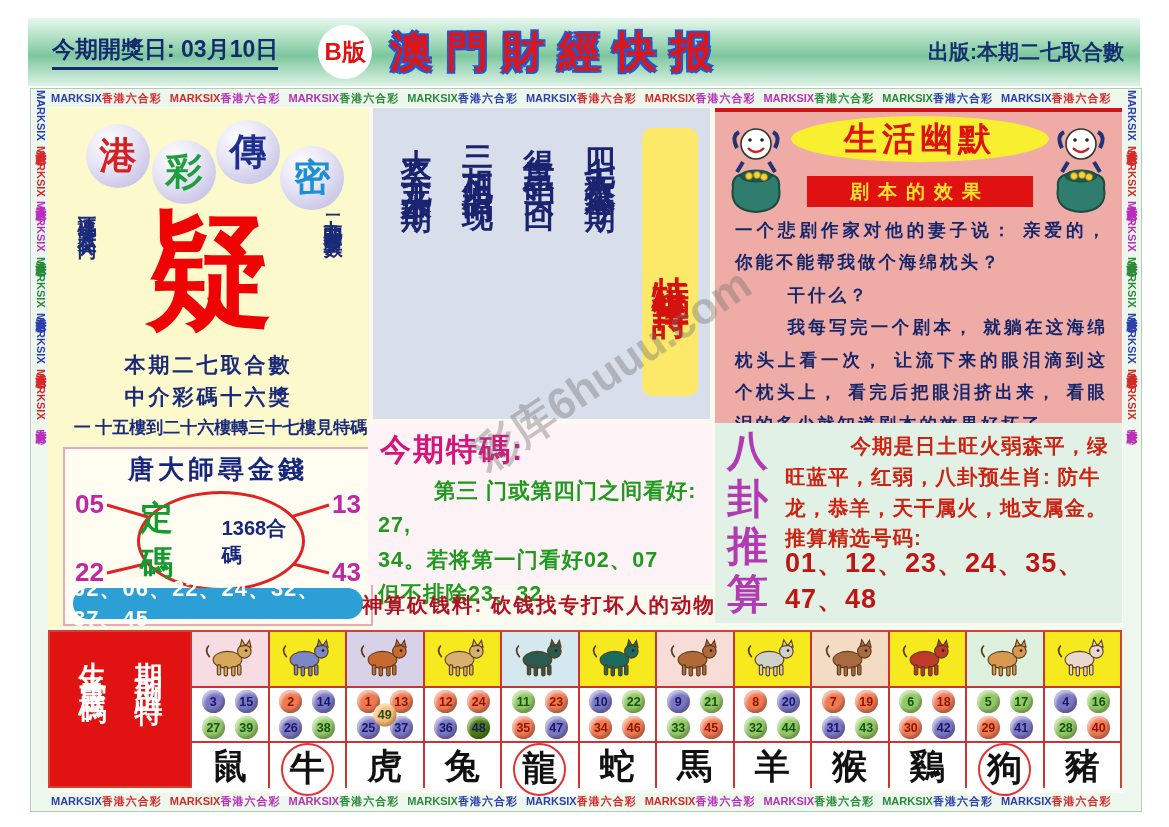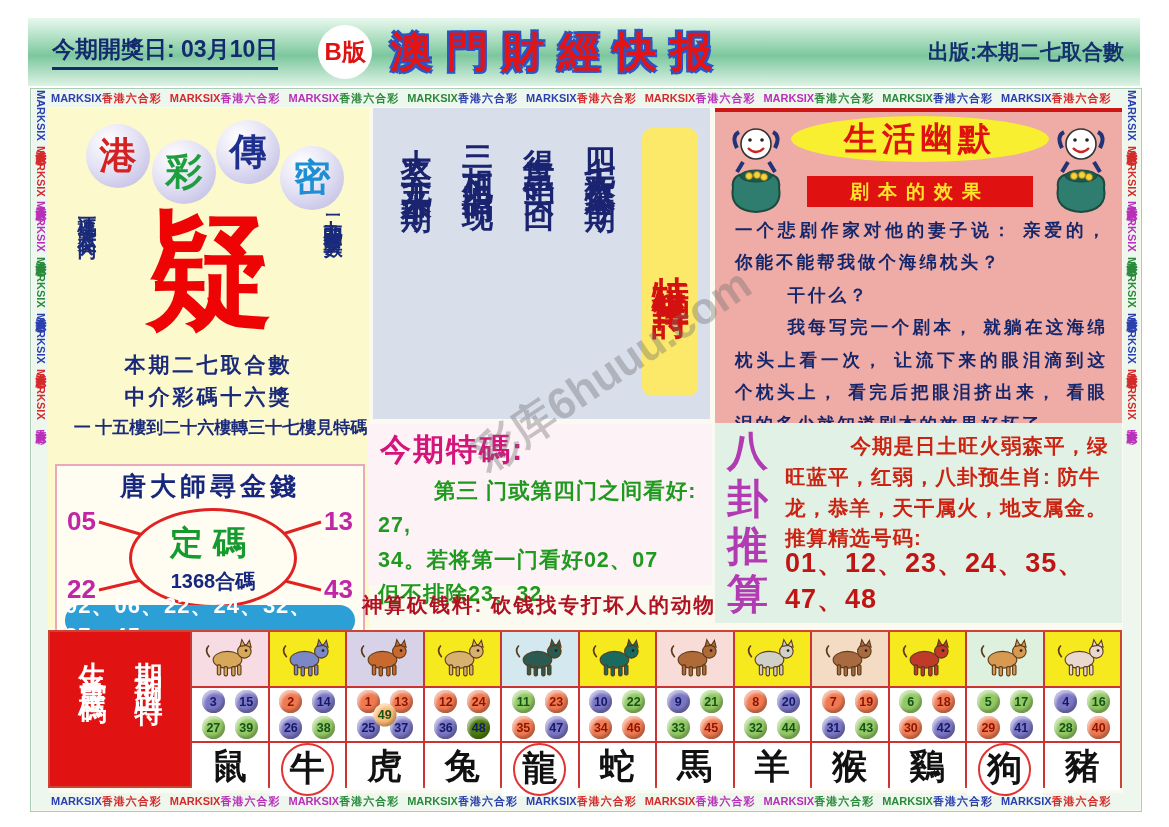--- a/index.html
+++ b/index.html
@@ -40,26 +40,26 @@
   #gc-left{position:absolute;left:26px;top:92px;height:240px;font-size:19px;letter-spacing:4px;}
   #gc-right{position:absolute;left:272px;top:92px;height:240px;font-size:19px;letter-spacing:4px;}
   #gc-big{position:absolute;left:72px;top:82px;width:180px;height:165px;display:flex;align-items:center;justify-content:center;
     color:#ee0404;font-size:128px;font-weight:900;font-family:"Liberation Serif","DejaVu Serif",serif;}
   .gc-line{position:absolute;left:0;width:100%;text-align:center;color:#1a2a7a;font-weight:bold;}
   #gc-line1{top:243px;font-size:21px;letter-spacing:3px;}
   #gc-line2{top:275px;font-size:21px;letter-spacing:3px;}
   #gc-line3{top:308px;font-size:17px;letter-spacing:0px;padding-left:12px;}
 
   
-  #tang{position:absolute;left:55px;top:447px;width:306px;height:175px;background:#fffdf2;border:2px solid #eaa8bc;margin-top:17px;}
+  #tang{position:absolute;left:63px;top:447px;width:306px;height:175px;background:#fffdf2;border:2px solid #eaa8bc;}
   #tang-title{position:absolute;left:0;top:3px;width:100%;text-align:center;color:#17277e;font-weight:900;font-size:26px;letter-spacing:4px;}
   .corner-num{position:absolute;color:#c026a6;font-weight:bold;font-size:26px;}
   #tang svg.lines{position:absolute;left:0;top:0;}
   #tang-ellipse{position:absolute;left:72px;top:42px;width:162px;height:94px;border:3px solid #e02222;border-radius:50%;
-    display:flex;flex-direction:column;align-items:center;justify-content:center;background:#fffdf2;}
+    display:flex;flex-direction:row;align-items:center;justify-content:center;background:#fffdf2;}
   #tang-ellipse .ding{color:#149a2e;font-weight:900;font-size:33px;letter-spacing:10px;}
   #tang-ellipse .sub{color:#17277e;font-weight:bold;font-size:20px;margin-top:2px;}
   #tang-pill{position:absolute;left:8px;right:8px;bottom:5px;height:31px;background:#2b9fd6;border-radius:16px;
     display:flex;align-items:center;justify-content:center;color:#ffffff;font-weight:bold;font-size:22px;letter-spacing:1px;}
 
   
   #poem{position:absolute;left:373px;top:108px;width:337px;height:311px;background:#d9deeb;}
   #poem-title{position:absolute;right:12px;top:20px;width:56px;height:268px;background:#fce96a;border-radius:10px;
     display:flex;align-items:center;justify-content:center;}
   #poem-title .t{writing-mode:vertical-rl;color:#d41111;font-weight:900;font-size:37px;letter-spacing:6px;

